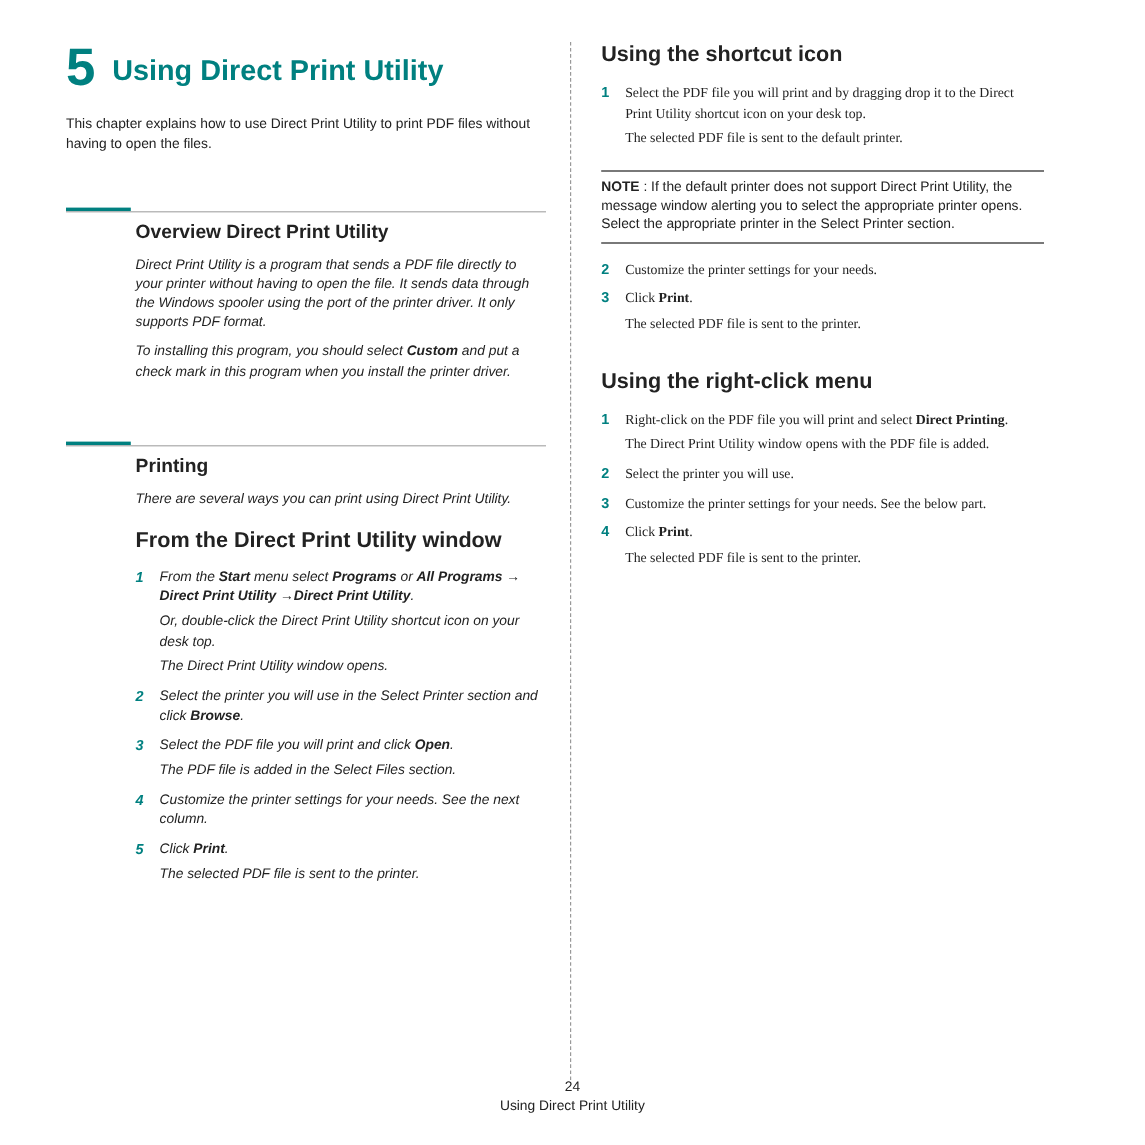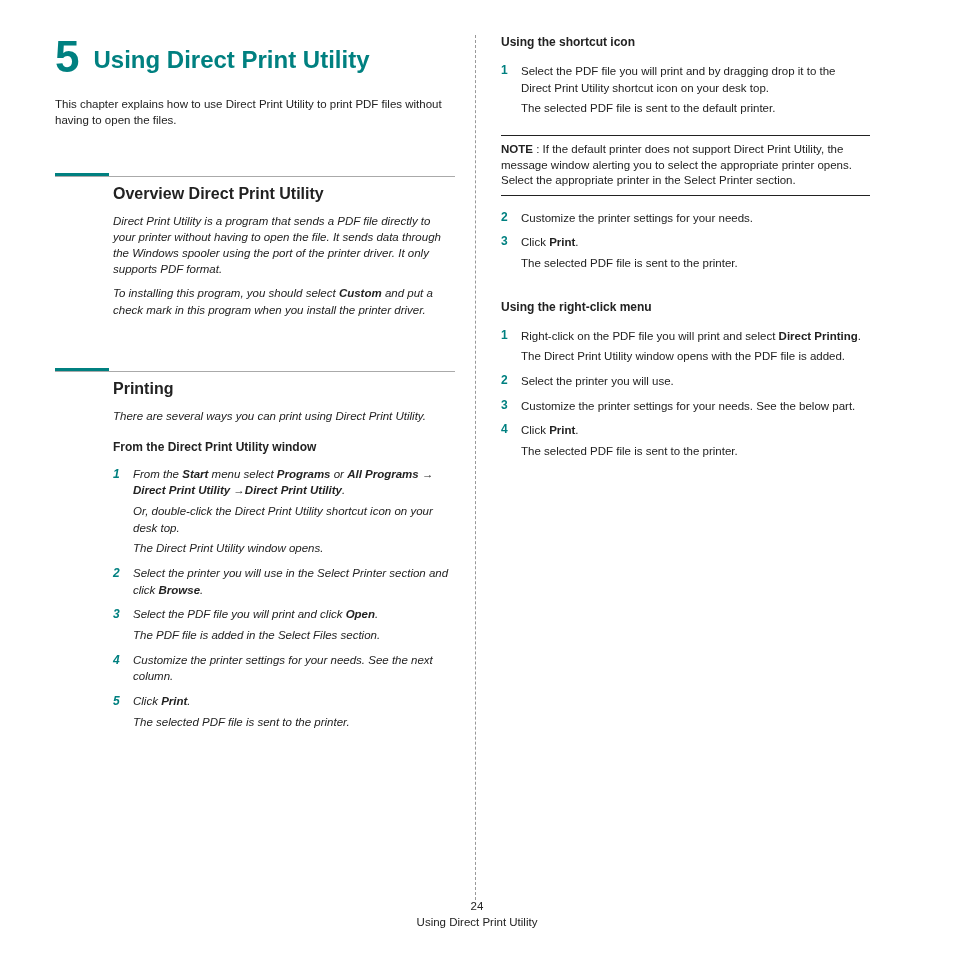--- a/index.html
+++ b/index.html
@@ -34,33 +34,33 @@
   .chapter-title {
     font-size: 24px; font-weight:bold; color:#008080; line-height:1.2; padding-bottom:4px;
   }
   .chapter-intro { font-size:11.5px; line-height:1.35; margin-bottom:45px; }
   .h2-bar { height:3px; background:#008080; width:54px; margin-bottom:0px; }
   .h2-line { border-top:1px solid #aaa; margin-bottom:8px; }
   h2 { font-size:16px; font-weight:bold; margin:0 0 10px 58px; }
   .body { margin-left:58px; font-size:11.5px; line-height:1.4;font-style:italic; }
   .body p { margin-bottom:8px; }
   .section-gap { height:42px; }
-  h3 { font-size:12px; font-weight:bold; margin:16px 0 12px 0; }
+  h3 { font-size:18px; font-weight:bold; margin:16px 0 12px 0; }
   .col-left h3, .col-left .body { margin-left:58px; }
   .col-right h3 { margin-top:0; margin-bottom:14px; }
   ol.steps { list-style:none; margin-top:6px; }
   ol.steps > li { display:flex; margin-bottom:4px; }
   .step-num { font-weight:bold; color:#008080; width:20px; flex-shrink:0; font-size:12px; }
   .step-body { font-size:11.5px; line-height:1.45; flex:1; }
   .step-body p { margin-bottom:4px; }
   .note-box { border-top:1px solid #222; border-bottom:1px solid #222; padding:6px 0; margin:14px 0 14px 0; font-size:11.5px; line-height:1.35; }
   .note-box .sc { font-weight:bold; font-variant:small-caps; }
   .col-right .subsection { margin-bottom:24px; }
   .col-right ol.steps { margin-left:0; }
-  .col-right .step-body { padding-right:2px; }
+  .col-right .step-body { padding-right:2px;font-family:Liberation Serif, serif; }
   .page-footer {
     position:absolute; bottom:24px; left:0; width:954px; text-align:center;
     font-size:11.5px; line-height:1.4;
   }
   b { font-weight:bold; }
 </style>
 </head>
 <body>
 
 <div class="columns">

